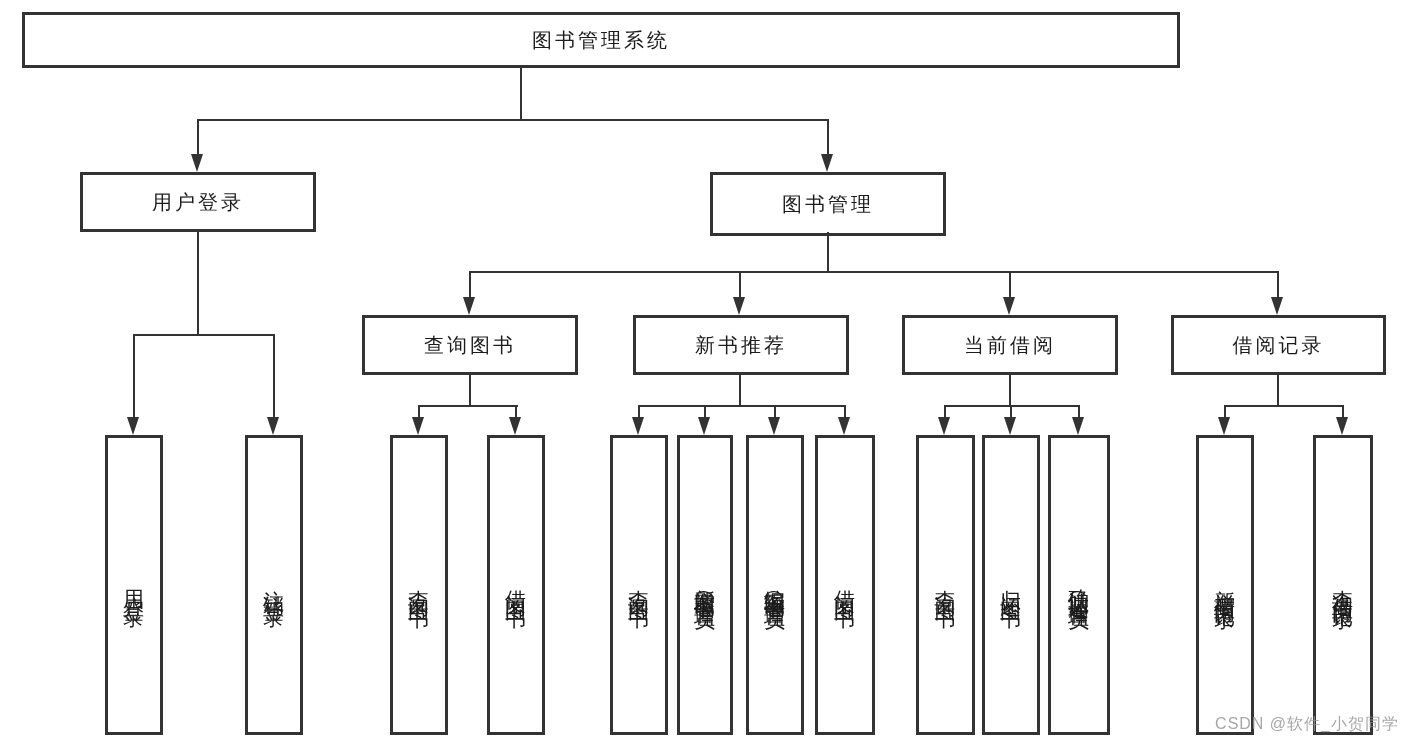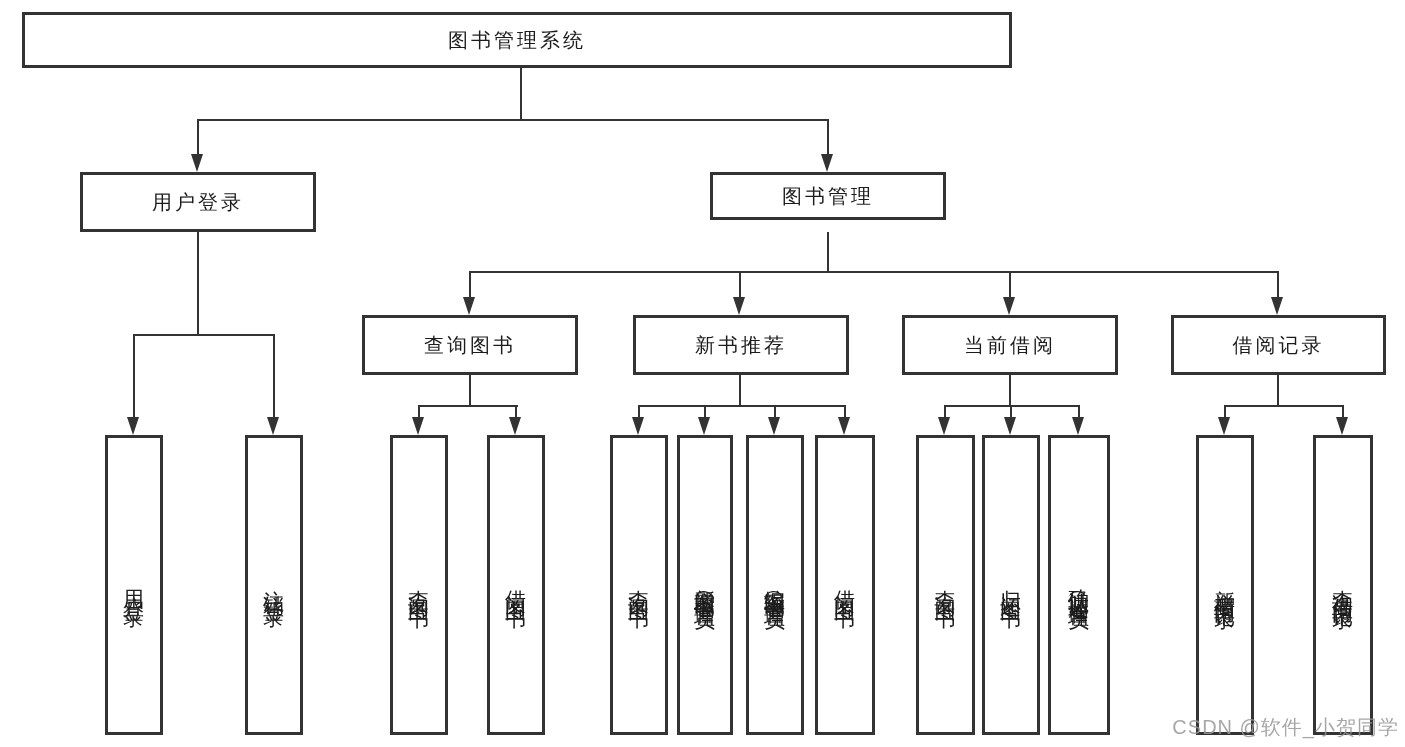--- a/index.html
+++ b/index.html
@@ -30,23 +30,23 @@
   .v-box{
     top:435px;
     height:300px;
     writing-mode:vertical-rl;
     text-orientation:mixed;
     font-size:21px;
     letter-spacing:6px;
     line-height:1.1;
   }
   
-  #n-root{left:22px;top:12px;width:990px;height:56px;text-align:right;}
+  #n-root{left:22px;top:12px;width:1158px;height:56px;text-align:right;}
   #n-user-login{left:80px;top:172px;width:236px;height:60px;}
-  #n-book-mgmt{left:710px;top:172px;width:236px;height:48px;}
+  #n-book-mgmt{left:710px;top:172px;width:236px;height:64px;}
   #n-new-book{left:362px;top:315px;width:216px;height:60px;}
   #n-borrowing{left:633px;top:315px;width:216px;height:60px;}
   #n-current{left:902px;top:315px;width:216px;height:60px;}
   #n-records{left:1171px;top:315px;width:215px;height:60px;}
   #n-ul-login{left:105px;width:58px;}
   #n-ul-logout{left:245px;width:58px;}
   #n-nbr-query{left:390px;width:58px;}
   #n-nbr-borrow{left:487px;width:58px;}
   #n-bb-query{left:610px;width:58px;}
   #n-bb-add{left:677px;width:56px;letter-spacing:3px;}
@@ -63,21 +63,21 @@
   .arrow{
     position:absolute;width:0;height:0;
     border-left:6px solid transparent;
     border-right:6px solid transparent;
     border-top:18px solid #333333;
   }
   
   #watermark{
     position:absolute;
     right:6px;top:714px;
-    font-size:20px;
+    font-size:16px;
     letter-spacing:1px;
     color:rgba(150,150,150,0.85);
     z-index:10;
     white-space:nowrap;
   }
 </style>
 </head>
 <body>
 
 <div id="stage">

